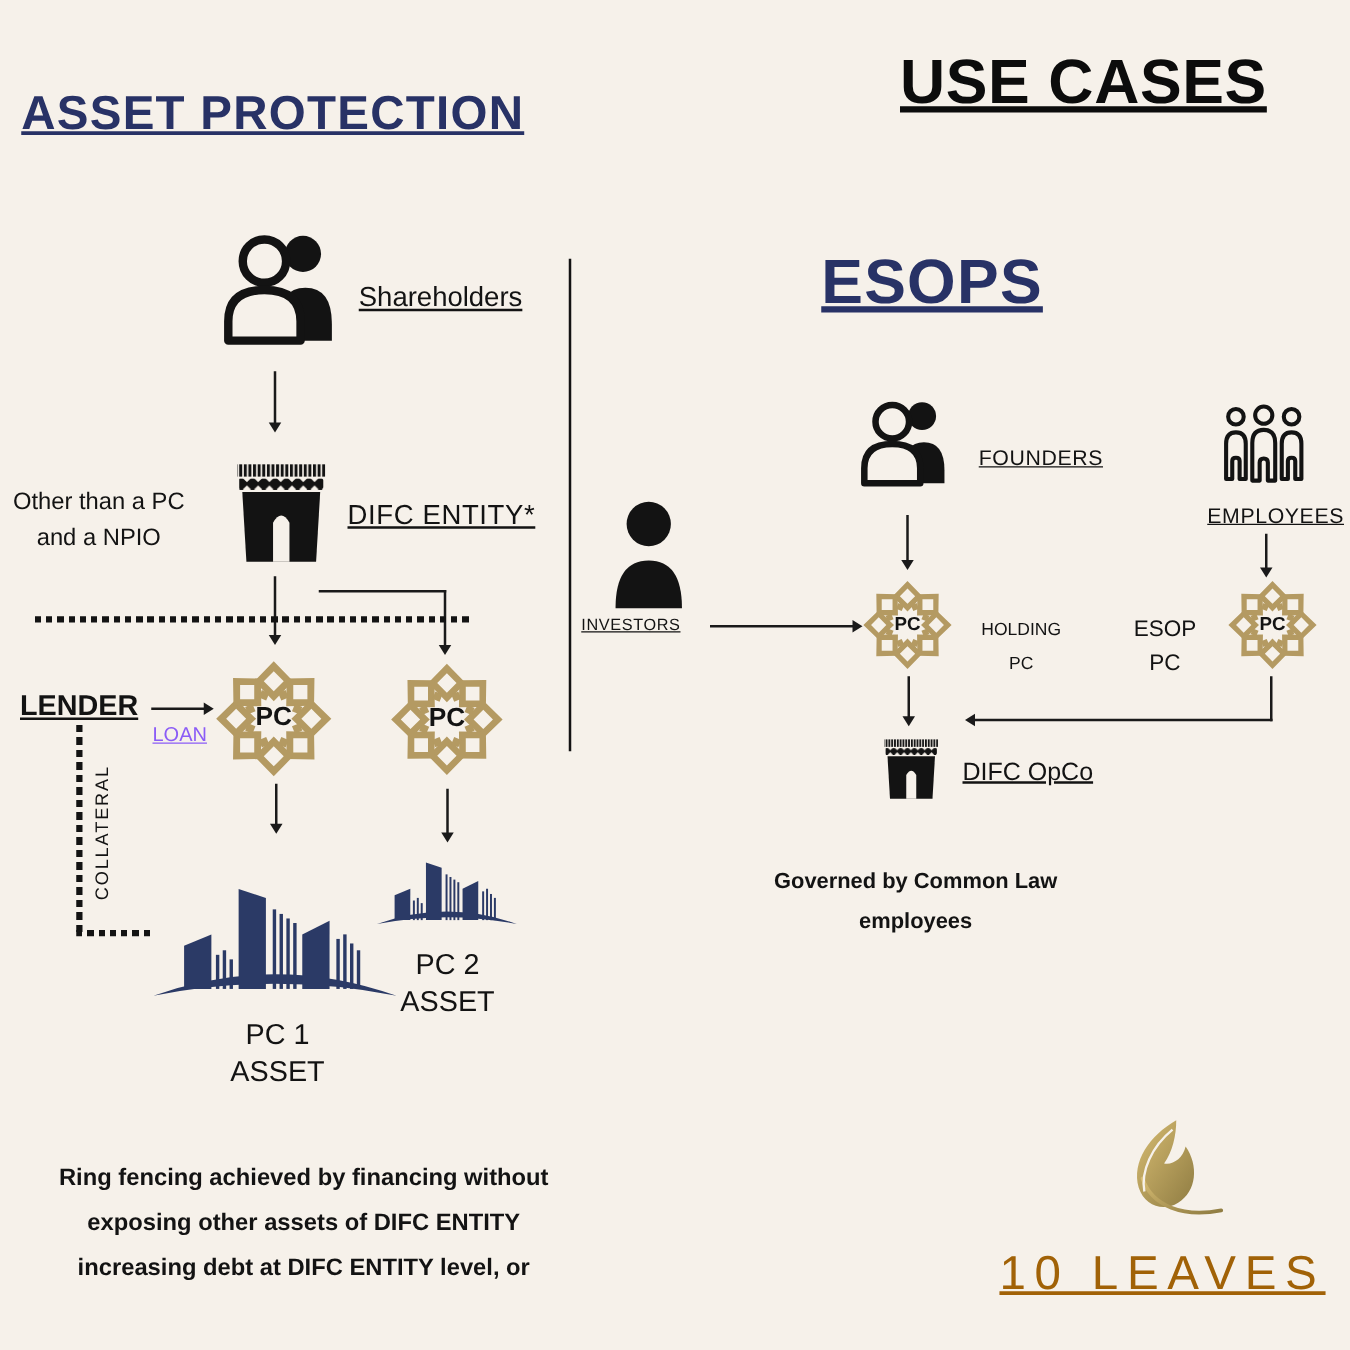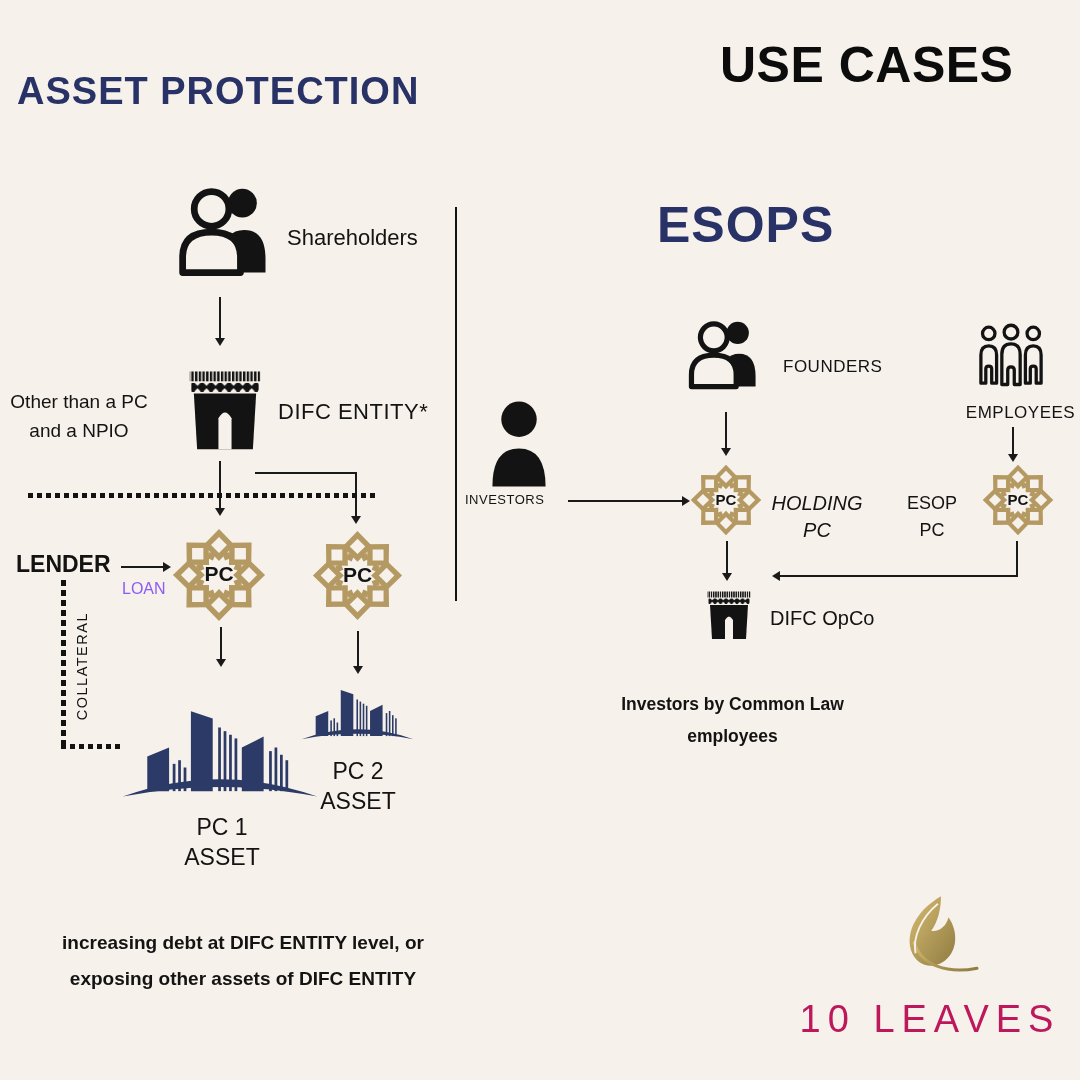--- a/index.html
+++ b/index.html
@@ -15,22 +15,22 @@
   
   .shaft-v{width:2px;background:#1a1a1a;}
   .shaft-h{height:2px;background:#1a1a1a;}
   .ah-down{width:0;height:0;border-left:5px solid transparent;border-right:5px solid transparent;border-top:8px solid #1a1a1a;}
   .ah-right{width:0;height:0;border-top:5px solid transparent;border-bottom:5px solid transparent;border-left:8px solid #1a1a1a;}
   .ah-left{width:0;height:0;border-top:5px solid transparent;border-bottom:5px solid transparent;border-right:8px solid #1a1a1a;}
   .dots-h{height:5px;background:repeating-linear-gradient(90deg,#131313 0 5px,transparent 5px 9px);}
   .dash-v{width:5px;background:repeating-linear-gradient(180deg,#131313 0 6px,transparent 6px 10px);}
   .vtext{writing-mode:vertical-rl;transform:rotate(180deg);letter-spacing:1.5px;}
   .pc-badge{font-weight:bold;color:#131313;text-align:center;}
-  .lbl{white-space:nowrap;}
-  .logo-text{color:#be185d;letter-spacing:7px;font-size:38px;font-weight:400;}
+  .lbl{white-space:nowrap;text-decoration:underline;}
+  .logo-text{color:#a16207;letter-spacing:7px;font-size:38px;font-weight:400;}
 </style>
 </head>
 <body>
 
 <svg width="0" height="0" style="position:absolute" aria-hidden="true">
   <defs>
     <linearGradient id="goldgrad" x1="0" y1="0" x2="1" y2="1">
       <stop offset="0" stop-color="#d7bc72"></stop>
         <stop offset="1" stop-color="#8f7c42"></stop>
     </linearGradient>
@@ -183,22 +183,23 @@
 
 <svg class="abs" viewBox="0 0 220 140" style="left:300px;top:672px;width:115px;height:78px;">
     <use href="#g-skyline"></use>
   </svg>
 <div class="abs ctr" style="left:298px;top:756px;width:120px;font-size:23px;line-height:30px;">
   <div>PC 2</div>
   <div>ASSET</div>
 </div>
 
 <div class="abs ctr b" style="left:12px;top:925px;width:462px;font-size:19px;line-height:36px;">
+  <div>Ring fencing achieved by financing without</div>
+  <div>exposing other assets of DIFC ENTITY</div>
   <div>increasing debt at DIFC ENTITY level, or</div>
-  <div>exposing other assets of DIFC ENTITY</div>
 </div>
 
 <div class="abs" style="left:455px;top:207px;width:2px;height:394px;background:#131313;"></div>
 
 <div class="abs b lbl" style="left:720px;top:36px;font-size:50px;letter-spacing:0.5px;color:#0c0c0c;">USE CASES</div>
 <div class="abs b navy lbl" style="left:657px;top:196px;font-size:50px;letter-spacing:1px;">ESOPS</div>
 
 <svg class="abs" viewBox="0 0 110 110" style="left:684px;top:312px;width:82px;height:88px;">
     <use href="#g-people2"></use>
   </svg>
@@ -210,21 +211,21 @@
     <use href="#g-person"></use>
   </svg>
 <div class="abs lbl" style="left:465px;top:492px;font-size:13px;letter-spacing:0.5px;">INVESTORS</div>
 <div class="abs shaft-h" style="left:568px;top:500px;width:116px;"></div>
 <div class="abs ah-right" style="left:682px;top:496px;"></div>
 
 <svg class="abs" viewBox="0 0 100 100" style="left:690px;top:464px;width:72px;height:72px;">
     <use href="#g-rosette"></use>
   </svg>
 <div class="abs pc-badge" style="left:690px;top:491px;width:72px;font-size:15px;">PC</div>
-<div class="abs ctr" style="left:762px;top:490px;width:110px;font-size:20px;line-height:27px;font-style:italic;">
+<div class="abs ctr" style="left:762px;top:490px;width:110px;font-size:14px;line-height:27px;">
   <div>HOLDING</div>
   <div>PC</div>
 </div>
 
 <svg class="abs" viewBox="0 0 110 100" style="left:975px;top:321px;width:72px;height:72px;">
     <use href="#g-people3"></use>
   </svg>
 <div class="abs ctr lbl" style="left:963px;top:403px;width:115px;font-size:17px;letter-spacing:0.5px;">EMPLOYEES</div>
 <div class="abs shaft-v" style="left:1012px;top:427px;height:28px;"></div>
 <div class="abs ah-down" style="left:1008px;top:454px;"></div>
@@ -243,20 +244,20 @@
 <div class="abs shaft-v" style="left:1016px;top:541px;height:36px;"></div>
 <div class="abs shaft-h" style="left:780px;top:575px;width:238px;"></div>
 <div class="abs ah-left" style="left:772px;top:571px;"></div>
 
 <svg class="abs" viewBox="0 0 100 100" style="left:704px;top:585px;width:50px;height:60px;">
     <use href="#g-gate"></use>
   </svg>
 <div class="abs lbl" style="left:770px;top:607px;font-size:20px;">DIFC OpCo</div>
 
 <div class="abs ctr b" style="left:500px;top:688px;width:465px;font-size:17.5px;line-height:32px;">
-  <div>Investors by Common Law</div>
+  <div>Governed by Common Law</div>
   <div>employees</div>
 </div>
 
 <svg class="abs" viewBox="0 0 160 130" style="left:872px;top:892px;width:120px;height:100px;">
     <use href="#g-leaf"></use>
   </svg>
 <div class="abs ctr logo-text lbl" style="left:790px;top:998px;width:280px;">10 LEAVES</div>
 
 </body></html>

